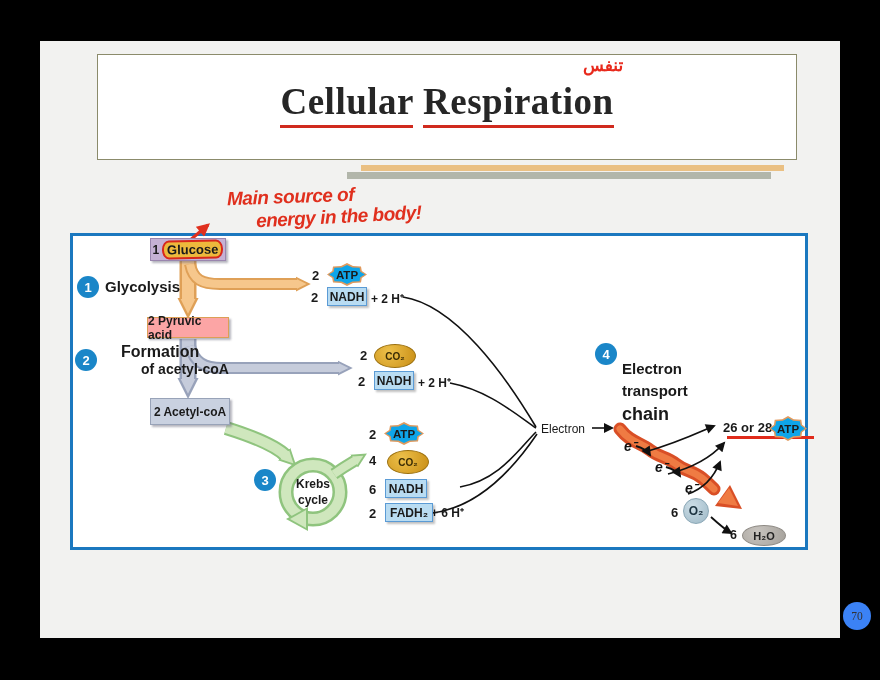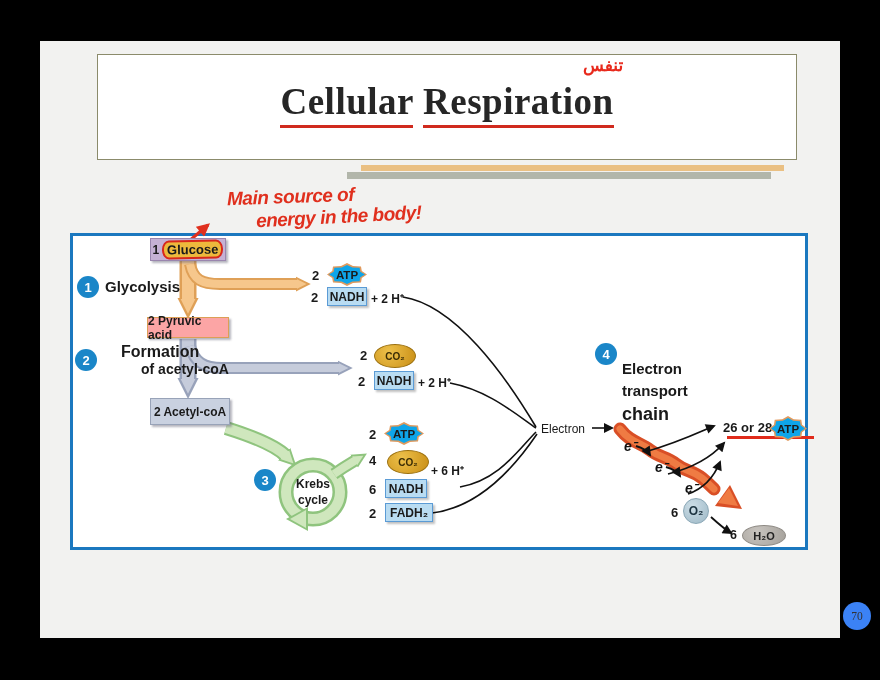--- a/index.html
+++ b/index.html
@@ -222,21 +222,21 @@
   <div class="sfx" style="left:418px; top:374px;">+ 2 H⁺</div>
 
   <div class="cnt" style="left:369px; top:427px;">2</div>
   <div class="star" style="left:384px; top:422px; width:40px; height:23px;">
     <div class="star-in">ATP</div>
   </div>
   <div class="cnt" style="left:369px; top:453px;">4</div>
   <div class="gold" style="left:387px; top:450px;">CO₂</div>
   <div class="cnt" style="left:369px; top:482px;">6</div>
   <div class="chem-blue" style="left:385px; top:479px; width:42px; height:19px;">NADH</div>
-  <div class="sfx" style="left:431px; top:462px;">+ 6 H⁺</div>
+  <div class="sfx" style="left:431px; top:504px;">+ 6 H⁺</div>
   <div class="cnt" style="left:369px; top:506px;">2</div>
   <div class="chem-blue" style="left:385px; top:503px; width:48px; height:19px;">FADH₂</div>
 
   <div class="electrons">Electron</div>
   <div class="elabel" style="left:624px; top:436px;">e⁻</div>
   <div class="elabel" style="left:655px; top:457px;">e⁻</div>
   <div class="elabel" style="left:685px; top:478px;">e⁻</div>
 
   <div class="redline"></div>
   <div class="cnt" style="left:723px; top:420px;">26 or 28</div>

